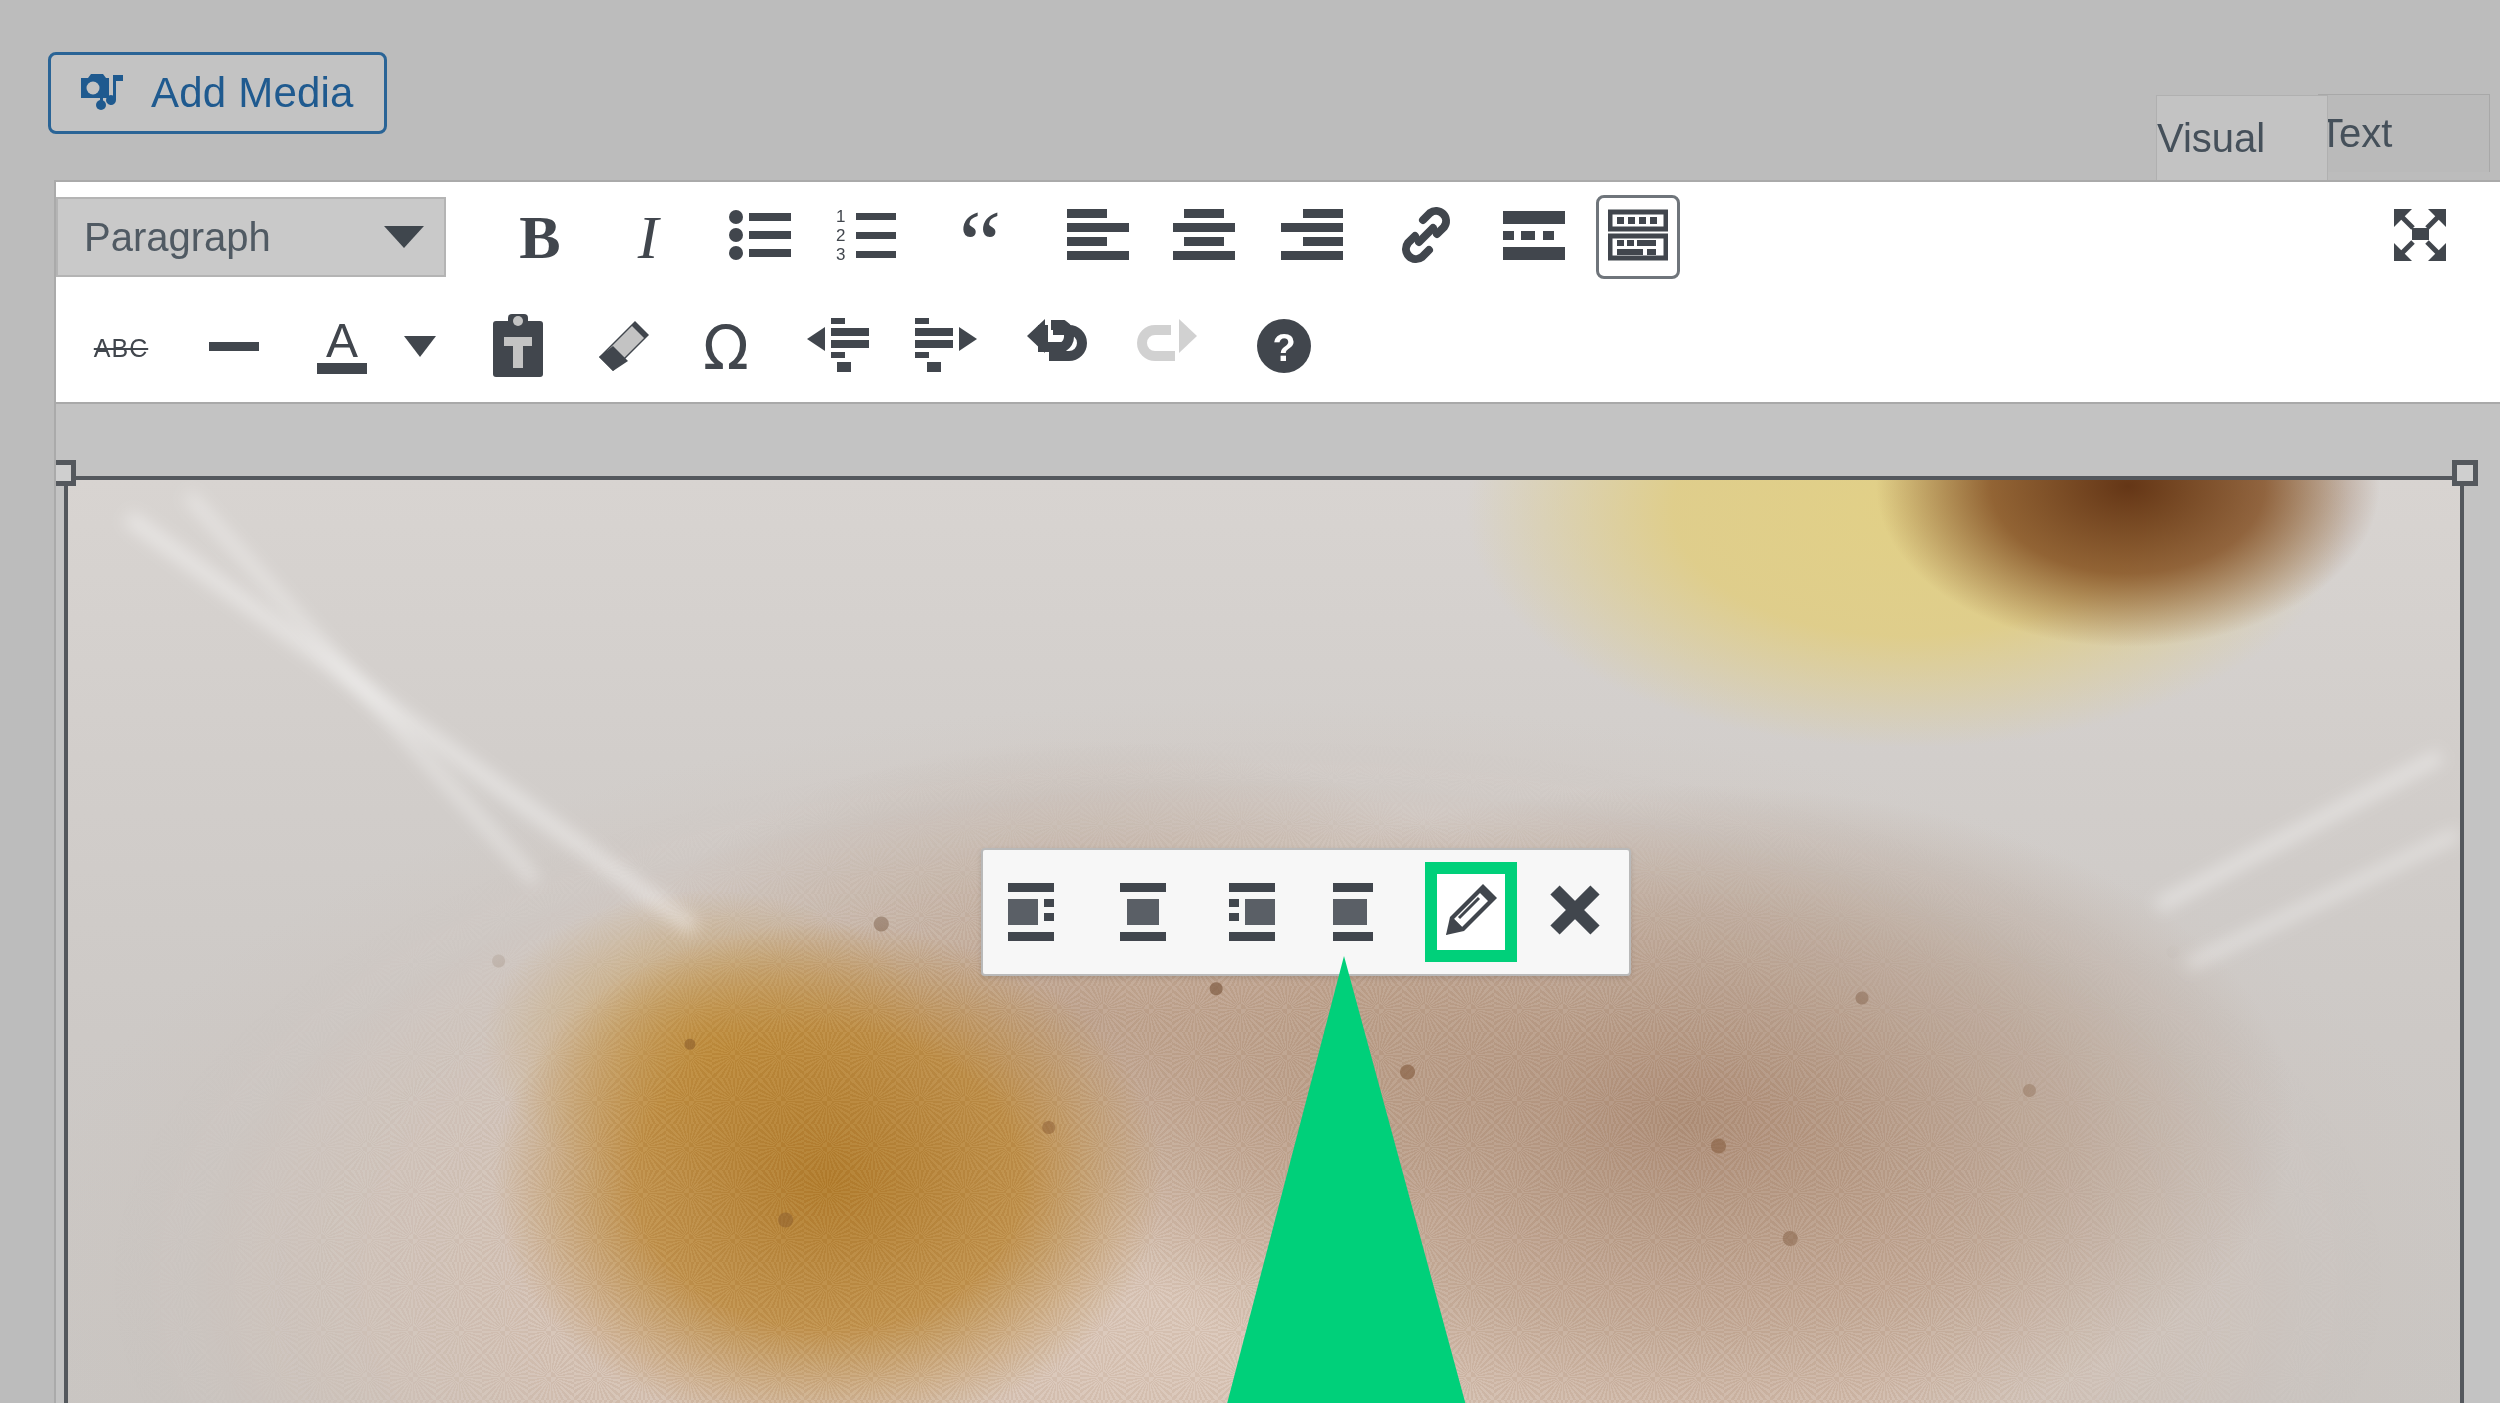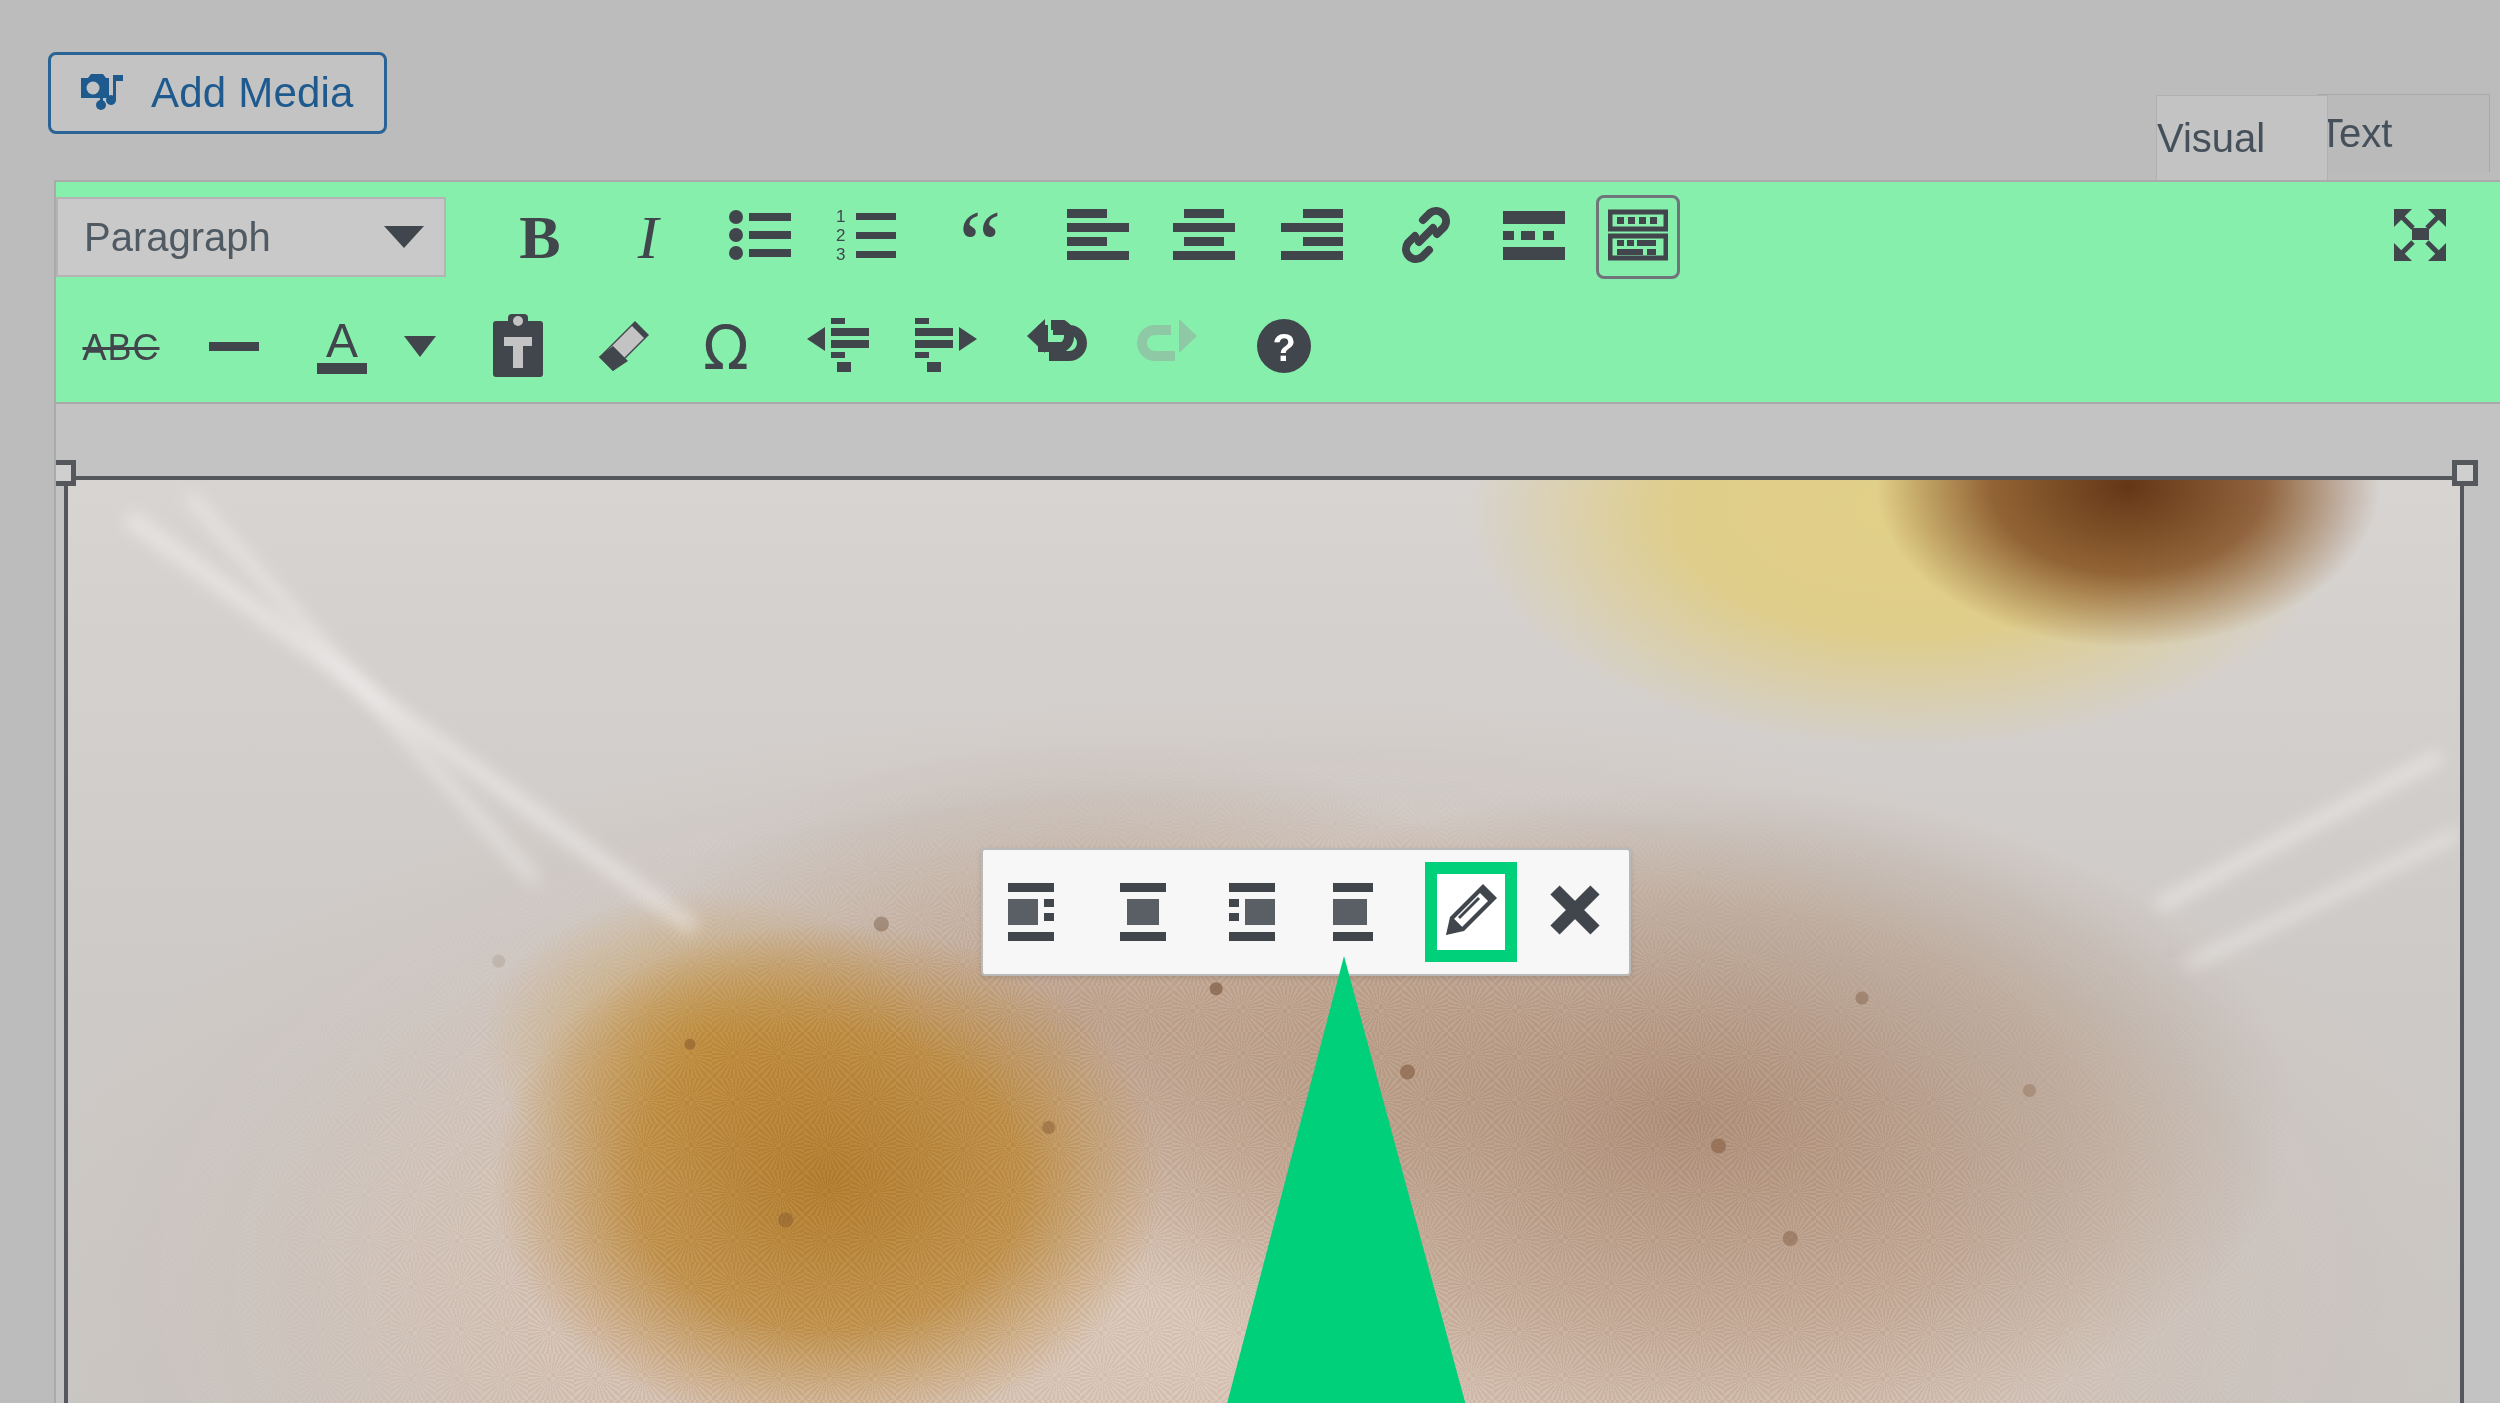--- a/index.html
+++ b/index.html
@@ -45,21 +45,21 @@
     border-bottom: none;
   }
   .tab.active { background:#c3c3c3; border-color:#b0b0b0; z-index:3; }
   .tab.inactive { background:#bababa; border-color:#a8a8a8; }
   #tab-visual { right: 172px; bottom: 0px; }
   #tab-text  { right: 10px; bottom: 8px; height: 78px; }
 
   
   .editor {
     position:absolute; left:54px; top:180px; width:2446px; height:1223px;
-    background:#86efac;
+    background:#ffffff;
     border-top:2px solid #aaa; border-left:2px solid #aaa;
   }
   .tb-row {
     position:relative; width:100%;
     display:flex; align-items:center;
   }
   #toolbar-row-1 { height: 110px; }
   #toolbar-row-2 { height: 112px; border-bottom: 2px solid #a9a9a9; }
 
   .paragraph-select {
@@ -344,21 +344,21 @@
                 <line x1="50" y1="50" x2="36" y2="36"></line>
             </g>
           </svg>
         </span>
       </div>
     </div>
 
     <div class="tb-row" id="toolbar-row-2">
 
       <div class="tbtn" style="left:0px;width:130px">
-        <span class="glyph" style="font-size:36px;text-decoration:line-through;letter-spacing:1px">ABC</span>
+        <span class="glyph" style="font-size:25px;text-decoration:line-through;letter-spacing:1px">ABC</span>
       </div>
 
       <div class="tbtn" style="left:134px">
         <span>
           <svg width="50" height="14" viewBox="0 0 50 14">
               <rect x="0" y="3" width="50" height="9" fill="#41464d"></rect>
             </svg>
         </span>
       </div>
 

